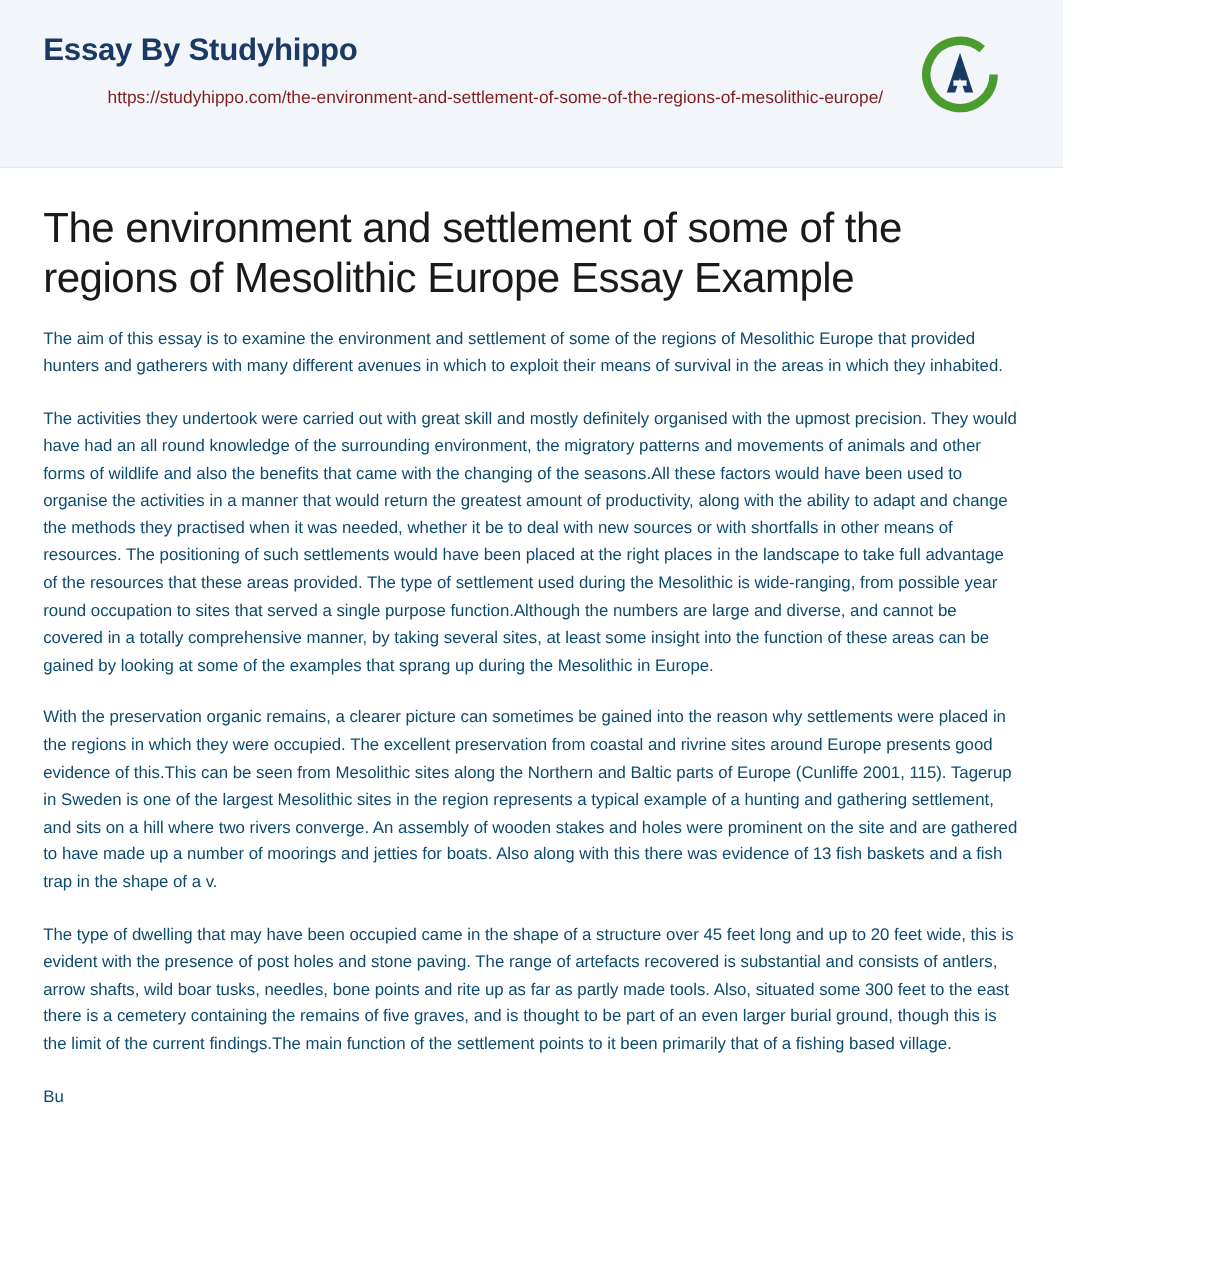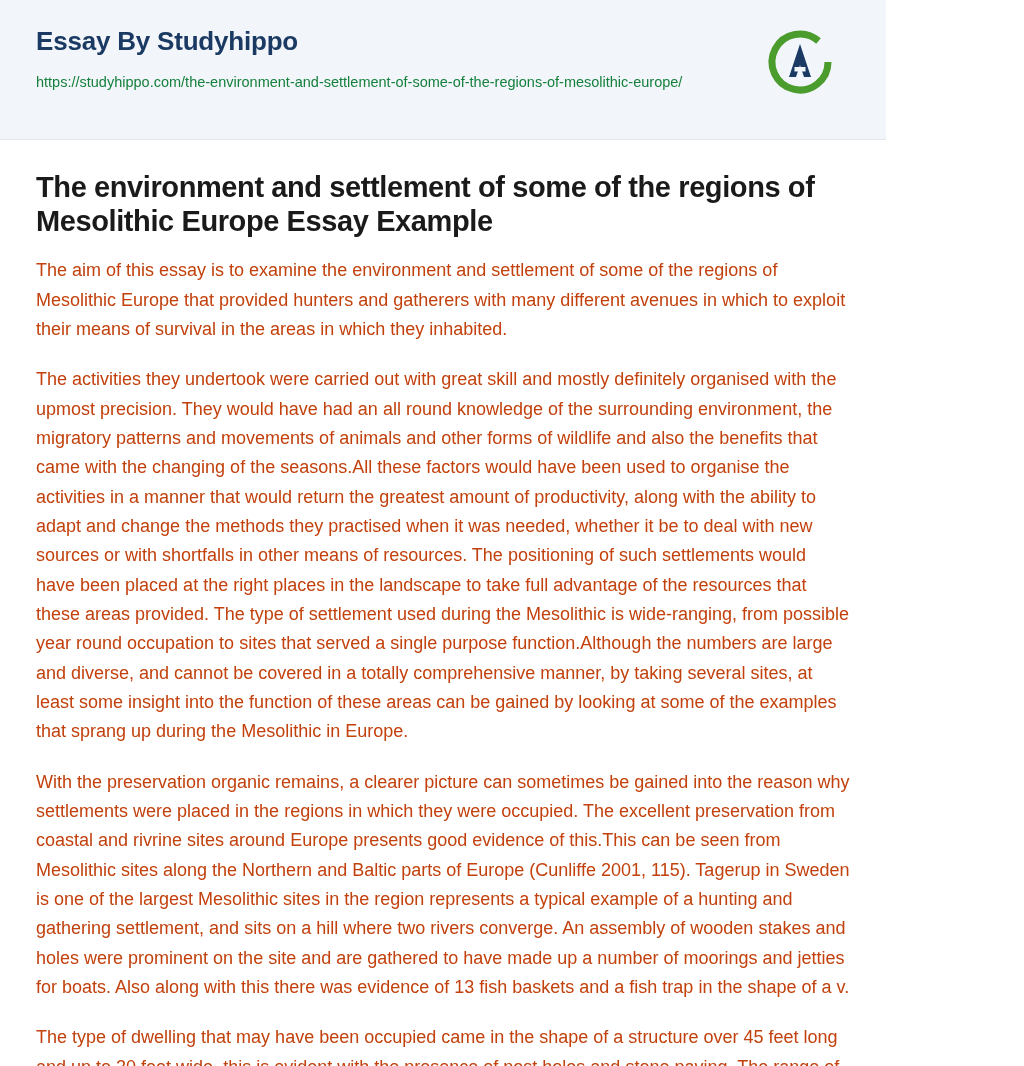--- a/index.html
+++ b/index.html
@@ -27,50 +27,51 @@
   .brand {
     font-size: 26px;
     font-weight: bold;
     color: #1b3a63;
     letter-spacing: -0.2px;
     line-height: 1.2;
     margin: 0 0 14px 0;
   }
   .source-url {
     font-size: 14.5px;
-    color: #15803d;
+    color: #7f1d1d;
     line-height: 1.55;
     max-width: 700px;
     word-break: break-word;
     text-decoration: none;
     display: block;
+    text-align: right;
   }
   .logo {
     position: absolute;
     top: 24px;
     right: 48px;
     width: 76px;
     height: 76px;
   }
   
   .article {
     padding: 30px 36px 40px 36px;
   }
   h1.title {
-    font-size: 29px;
+    font-size: 35px;
     line-height: 1.18;
-    font-weight: bold;
+    font-weight: normal;
     color: #1a1a1a;
     margin: 0 0 18px 0;
     letter-spacing: -0.4px;
   }
   p.para {
-    font-size: 18px;
+    font-size: 14px;
     line-height: 1.63;
-    color: #c2410c;
+    color: #0c4a6e;
     margin: 0 0 21px 0;
     text-align: left;
   }
   p.para:last-child { margin-bottom: 4px; }
 </style>
 </head>
 <body>
 
 <div class="page">
 

